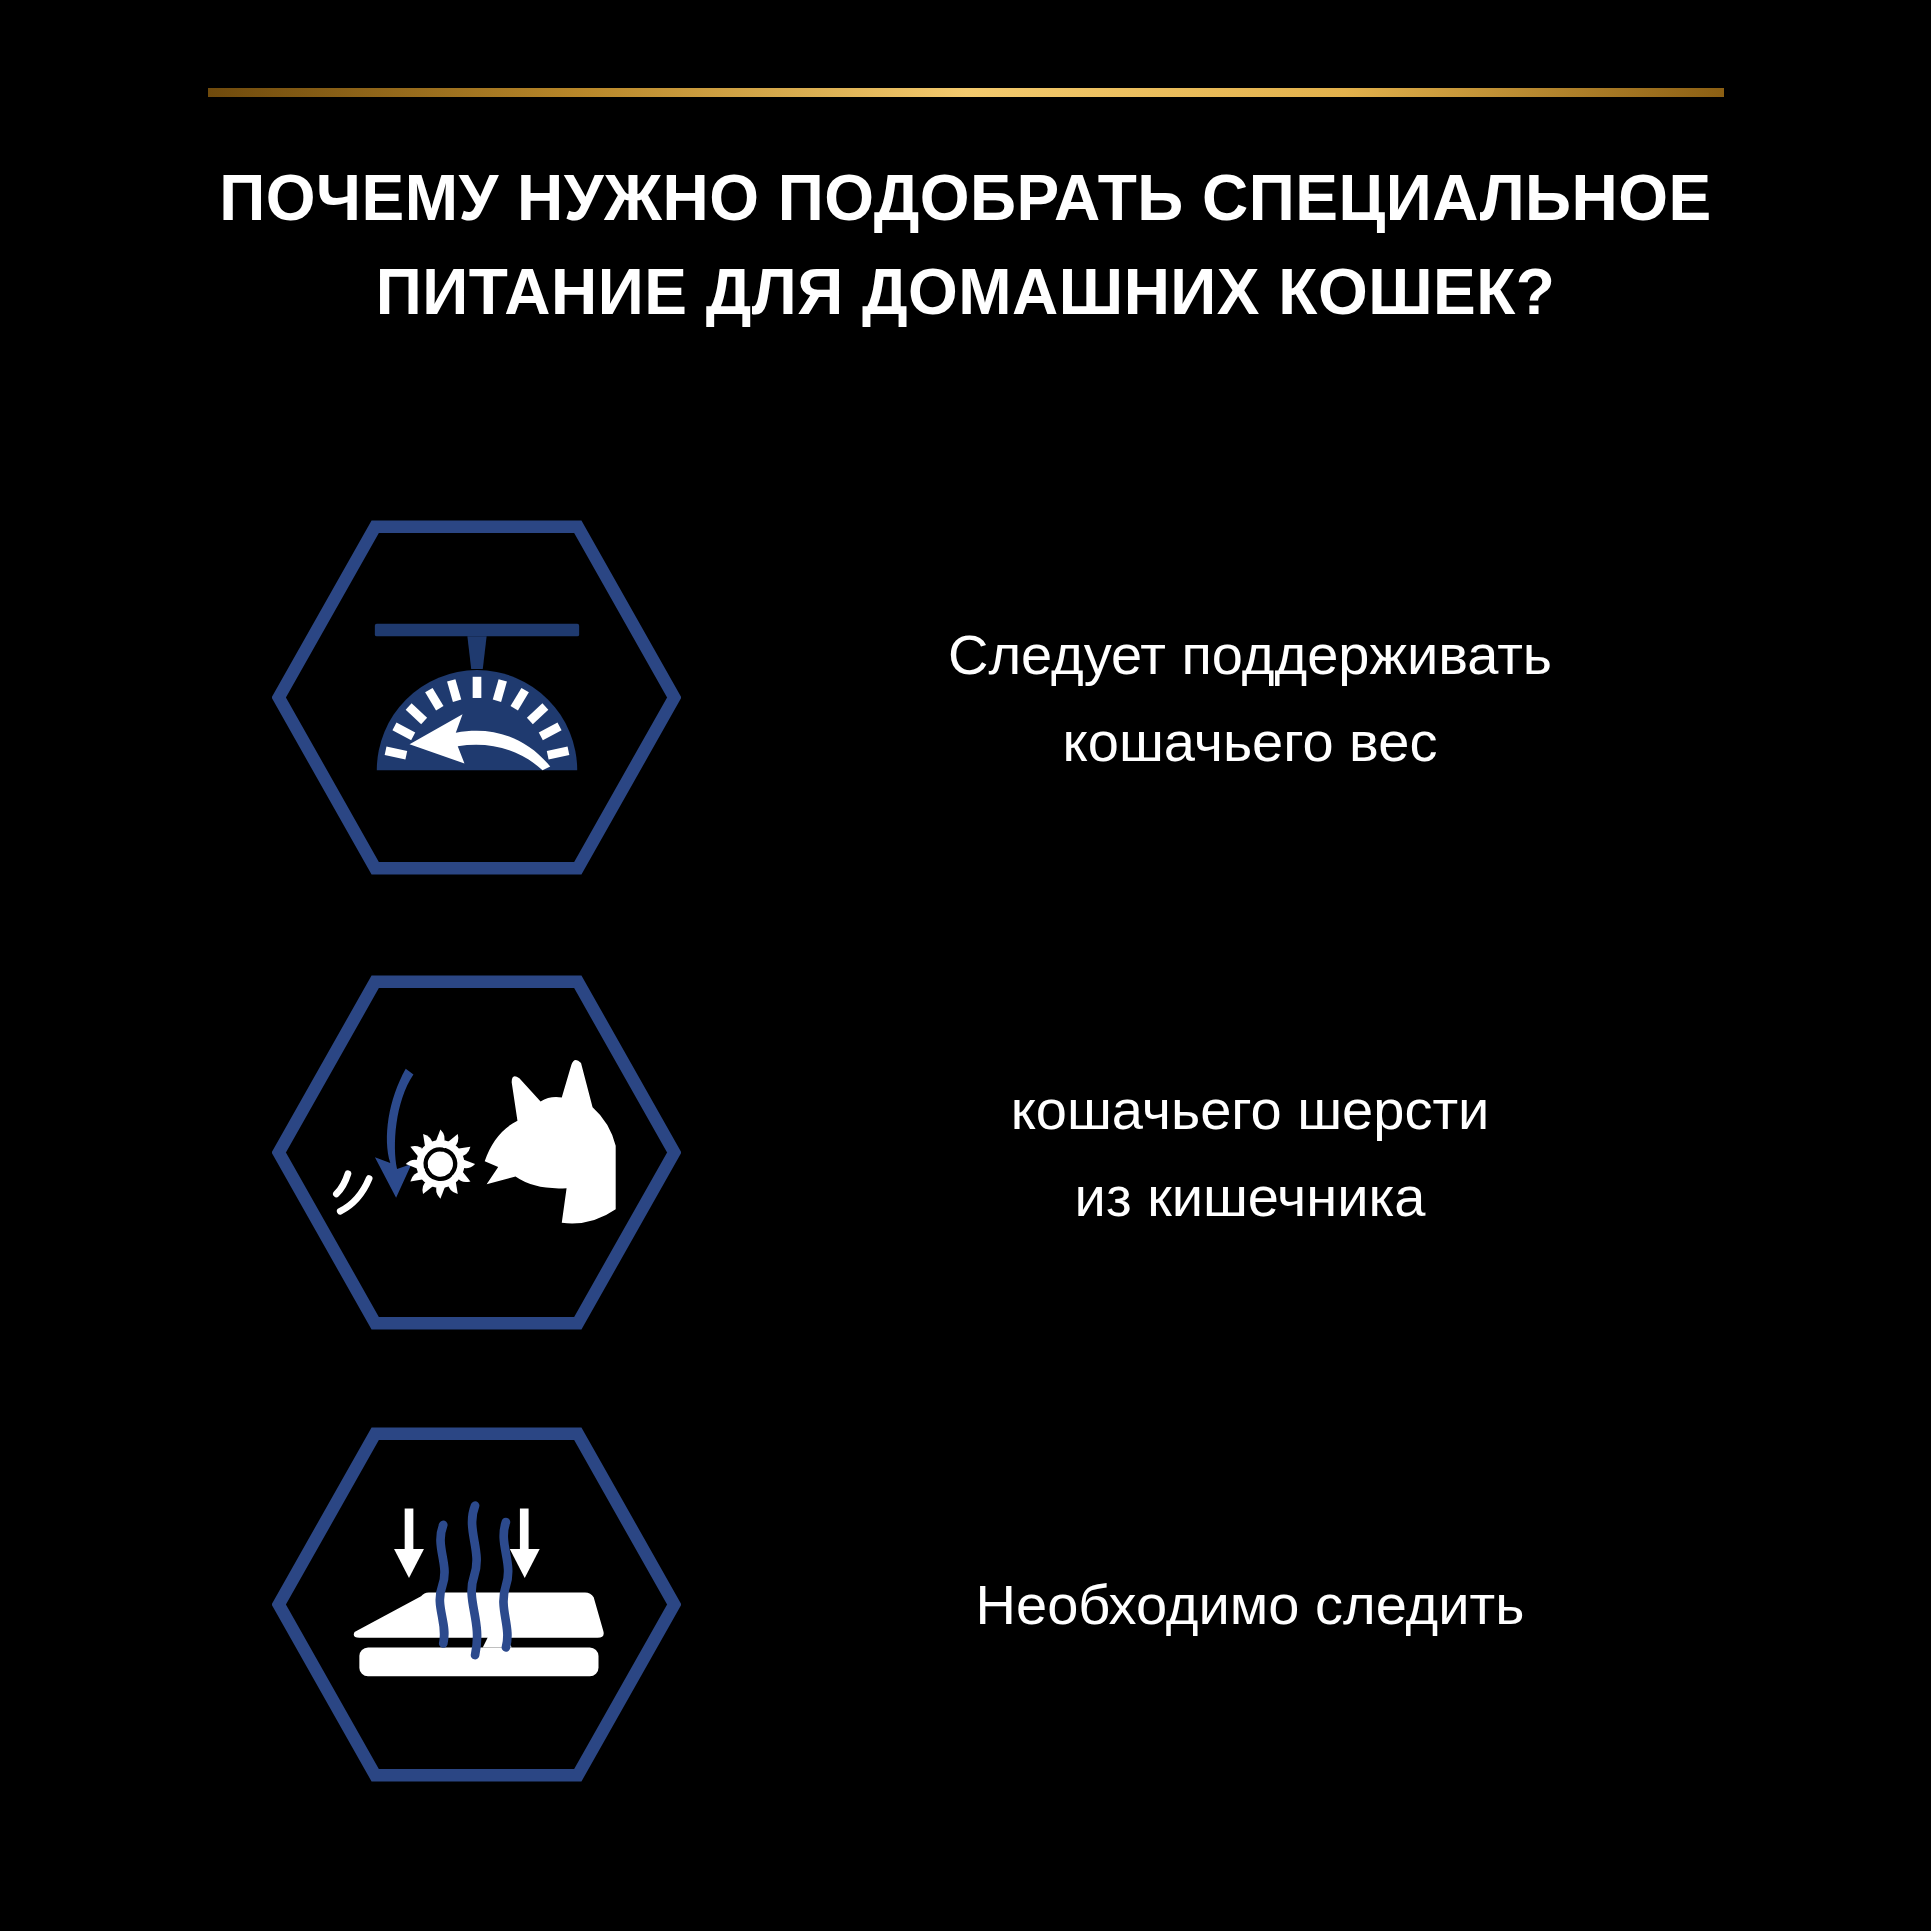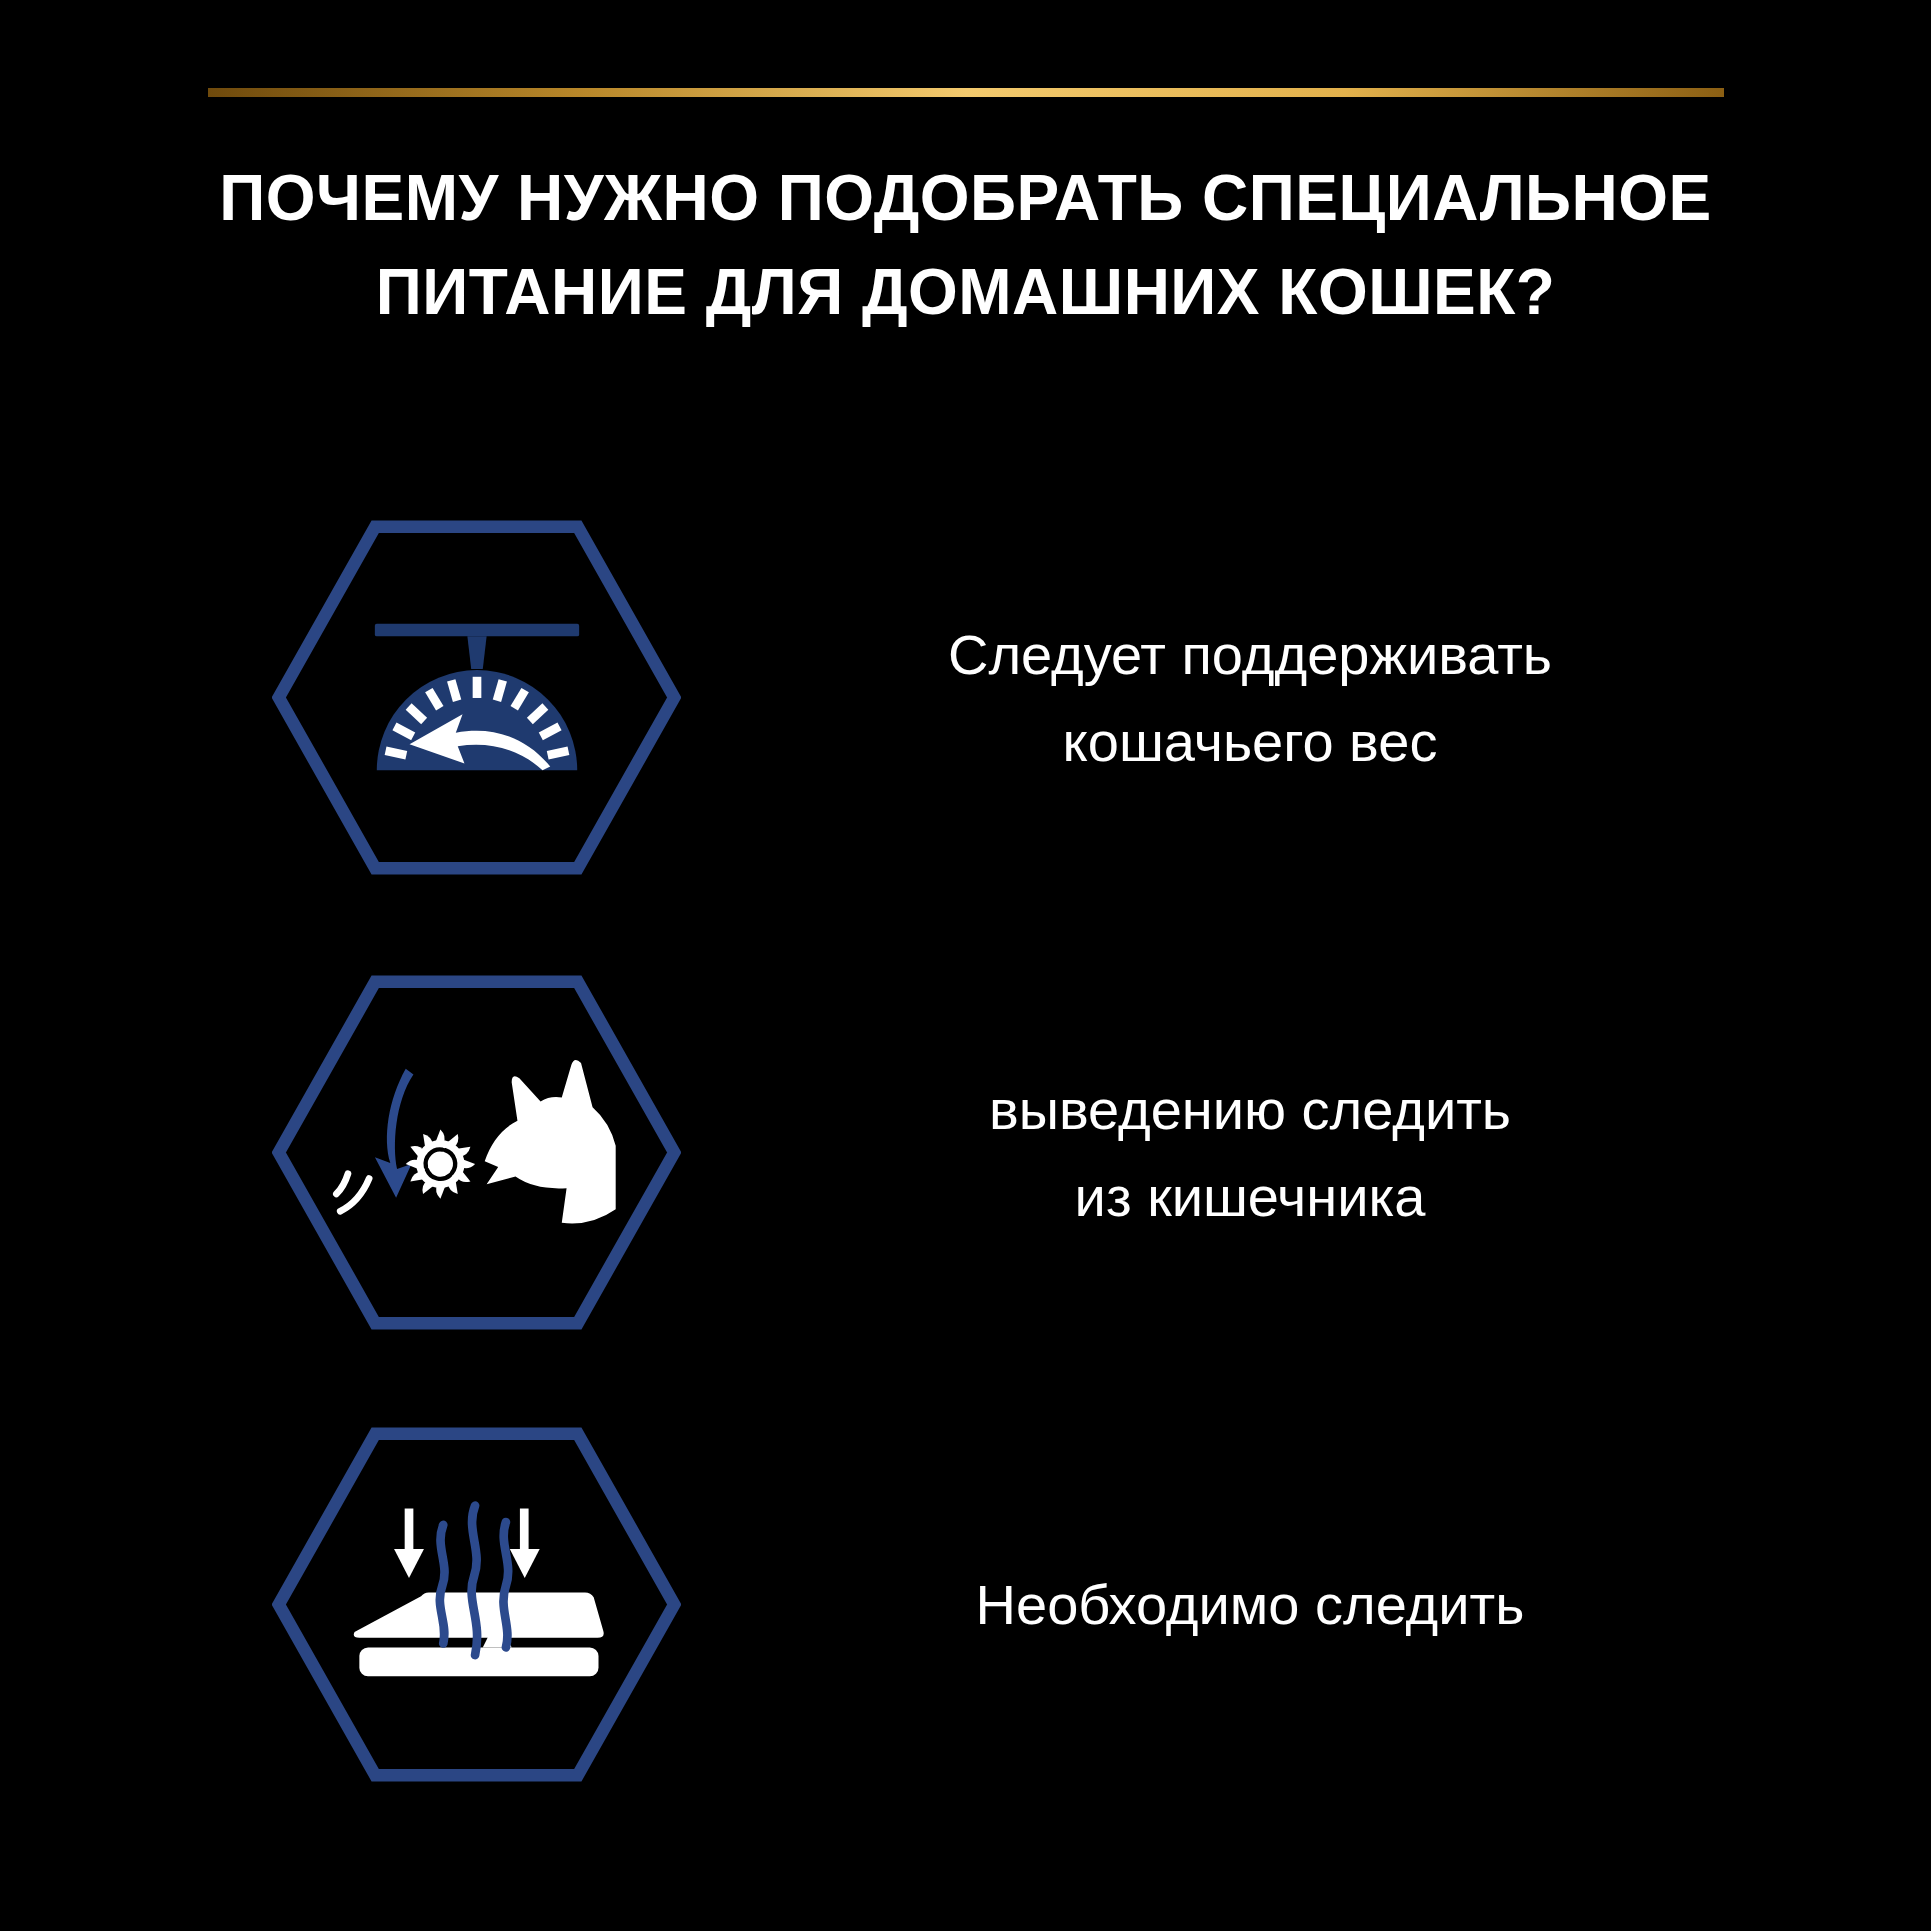--- a/index.html
+++ b/index.html
@@ -123,21 +123,21 @@
           L248 12 Q251 3 258 10 L270 56
           Q288 72 294 96
           L294 162
           Q268 180 238 176
           L243 140
           Q210 142 190 128
           L160 136 L172 118 Z"></path>
       </svg>
     </div>
     <div class="rowtext">
-      <div>выведению следить</div>
+      <div>кошачьего шерсти</div>
       <div>из кишечника</div>
     </div>
   </div>
 
   <div class="row row-3">
     <div class="hex">
       <svg class="frame" width="409" height="355" viewBox="0 0 424 368">
         <polygon class="stroke-hex" points="107,7 317,7 417,184 317,361 107,361 7,184"></polygon>
       </svg>
       <svg class="icon icon-shift-15" width="270" height="179" viewBox="0 0 280 185">

